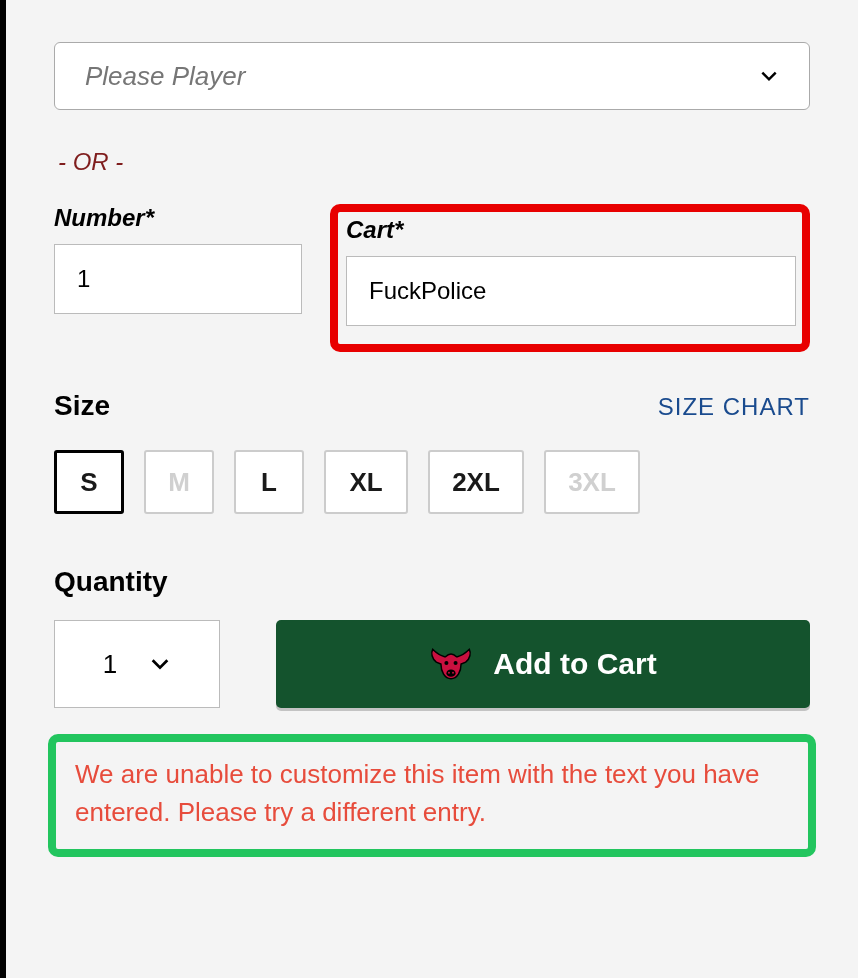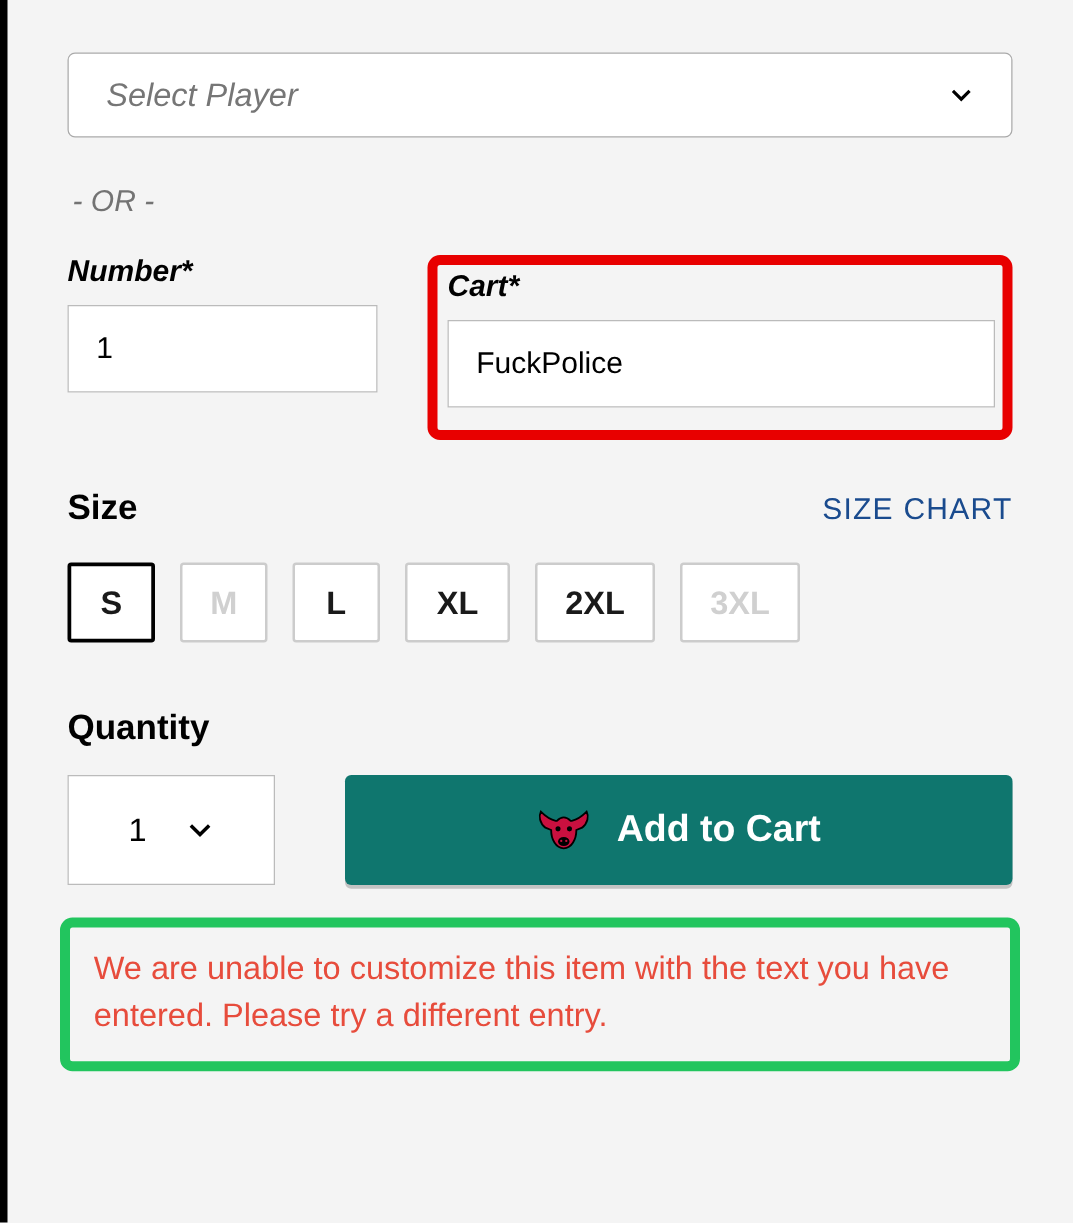--- a/index.html
+++ b/index.html
@@ -35,26 +35,26 @@
       font-size: 26px;
       color: #767676;
     }
     .chevron-down {
       width: 20px;
       height: 20px;
     }
     .or-divider {
       font-size: 24px;
       font-style: italic;
-      color: #737373;
+      color: #7f1d1d;
       margin: 38px 4px 28px 4px;
     }
     .number-name-row {
       display: flex;
-      gap: 12px;
+      gap: 0;
     }
     .number-block {
       width: 258px;
     }
     .name-block-wrapper {
       border: 8px solid #e80000;
       border-radius: 10px;
       padding: 4px 6px 18px 8px;
       flex: 1;
       margin-left: 18px;
@@ -158,21 +158,21 @@
       font-size: 26px;
       color: #000;
     }
     .quantity-chevron {
       width: 22px;
       height: 22px;
     }
     .add-to-cart {
       flex: 1;
       height: 88px;
-      background: #0f766e;
+      background: #14532d;
       border: none;
       border-radius: 5px;
       color: #fff;
       font-size: 30px;
       font-weight: 700;
       display: flex;
       align-items: center;
       justify-content: center;
       gap: 20px;
       cursor: pointer;
@@ -191,21 +191,21 @@
       color: #e74c3c;
       line-height: 1.45;
     }
   </style>
 </head>
 <body>
 
 <div class="container">
 
   <div class="select-player">
-    <span class="select-player-text">Select Player</span>
+    <span class="select-player-text">Please Player</span>
     <svg class="chevron-down" viewBox="0 0 24 24" fill="none" stroke="#000" stroke-width="3">
       <polyline points="4 8 12 16 20 8"></polyline>
     </svg>
   </div>
 
   <div class="or-divider">- OR -</div>
 
   <div class="number-name-row">
     <div class="number-block">
       <div class="field-label">Number*</div>

